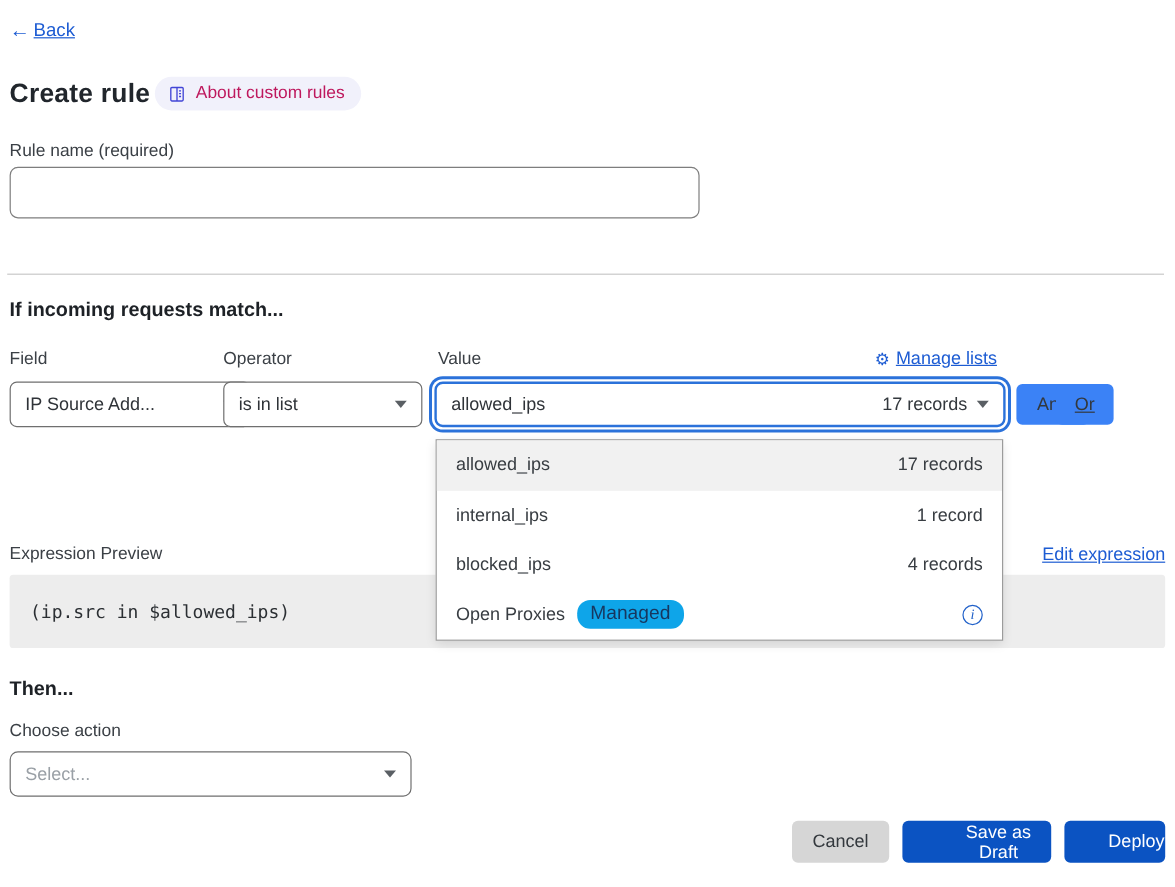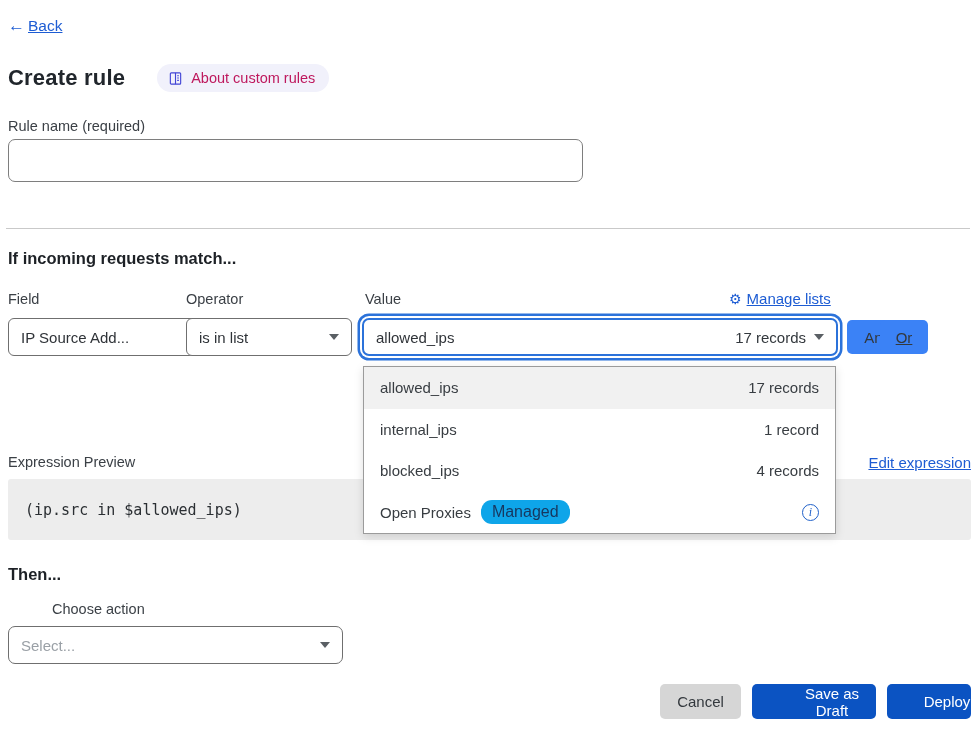--- a/index.html
+++ b/index.html
@@ -6,21 +6,21 @@
   html, body { background: #fff; }
   body { font-family: "Liberation Sans", sans-serif; color: #33383d; }
   .page { position: relative; width: 979px; height: 739px; background: #fff; overflow: hidden; }
 
   
   .back-link { position: absolute; left: 8px; top: 16px; font-size: 15.5px; color: #1d5cd3; cursor: pointer; display: flex; align-items: center; gap: 3px; }
   .back-link .arrow { text-decoration: none; font-size: 17px; }
   .back-link .txt { text-decoration: underline; }
 
   
-  .title-row { position: absolute; left: 8px; top: 64px; display: flex; align-items: center; gap: 32px; }
+  .title-row { position: absolute; left: 8px; top: 64px; display: flex; align-items: center; gap: 4px; }
   .page-title { font-size: 22px; font-weight: 700; color: #21262c; letter-spacing: .2px; }
   .about-pill { display: flex; align-items: center; gap: 8px; background: #f1f1fb; color: #be185d; font-size: 14.5px; padding: 6px 14px 6px 11px; border-radius: 16px; cursor: pointer; }
   .about-pill svg { display: block; }
 
   
   .field-label { position: absolute; font-size: 14.5px; color: #3b4046; }
   .rule-name-input { position: absolute; left: 8px; top: 139px; width: 575px; height: 43px; border: 1px solid #7e7e7e; border-radius: 7px; font-size: 15px; padding: 0 12px; color: #2f2f2f; background: #fff; outline: none; }
   .helper-text { position: absolute; left: 8px; top: 187px; font-size: 14.5px; color: #404549; }
 
   .divider { position: absolute; left: 6px; top: 228px; width: 964px; height: 1px; background: #c9c9c9; }
@@ -145,21 +145,21 @@
     </div>
   </div>
 
   <div class="field-label" style="left:8px; top:454px;">Expression Preview</div>
   <div class="edit-expression">Edit expression</div>
   <div class="expression-box">
     <span class="expression-code">(ip.src in $allowed_ips)</span>
   </div>
 
   <div class="section-heading" style="left:8px; top:565px;">Then...</div>
-  <div class="field-label" style="left:8px; top:601px;margin-left:44px;">Choose action</div>
+  <div class="field-label" style="left:8px; top:601px;">Choose action</div>
 
   <div class="select action-select">
     <span class="sel-text">Select...</span>
     <span class="chev"></span>
   </div>
 
   <button class="footer-btn btn-cancel">Cancel</button>
   <button class="footer-btn btn-blue btn-save">Save as Draft</button>
   <button class="footer-btn btn-blue btn-deploy">Deploy</button>
 

